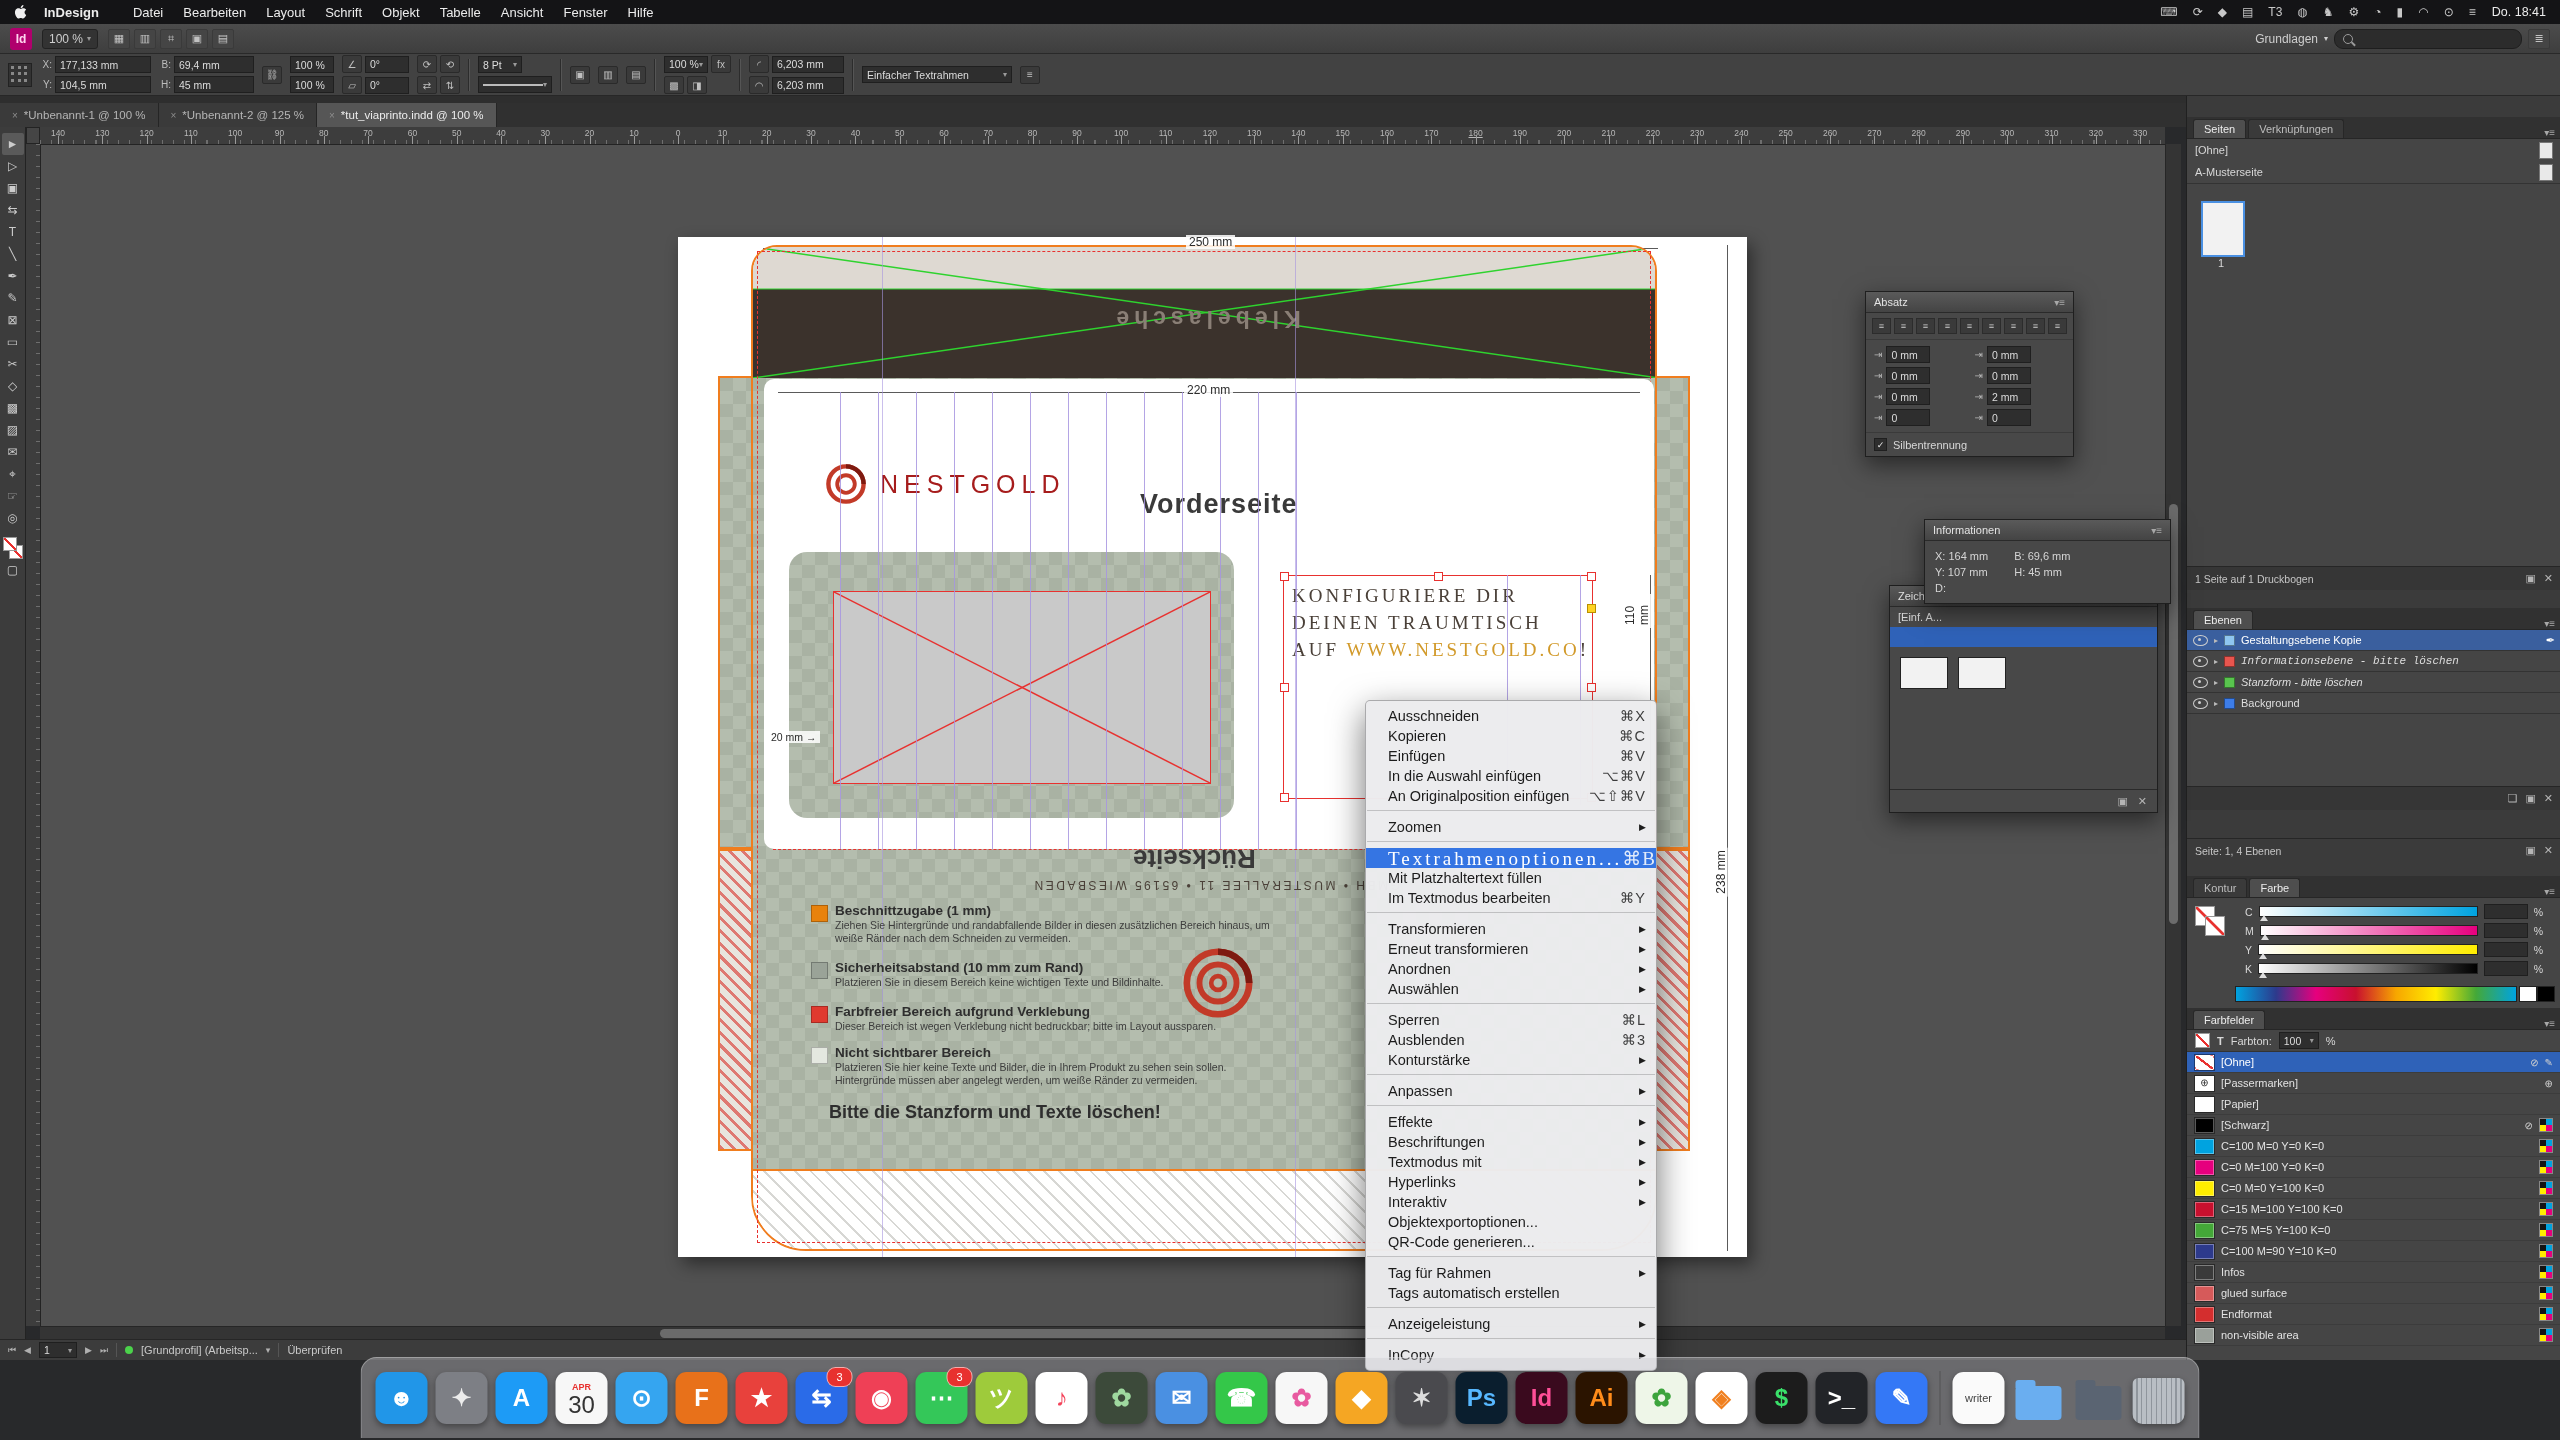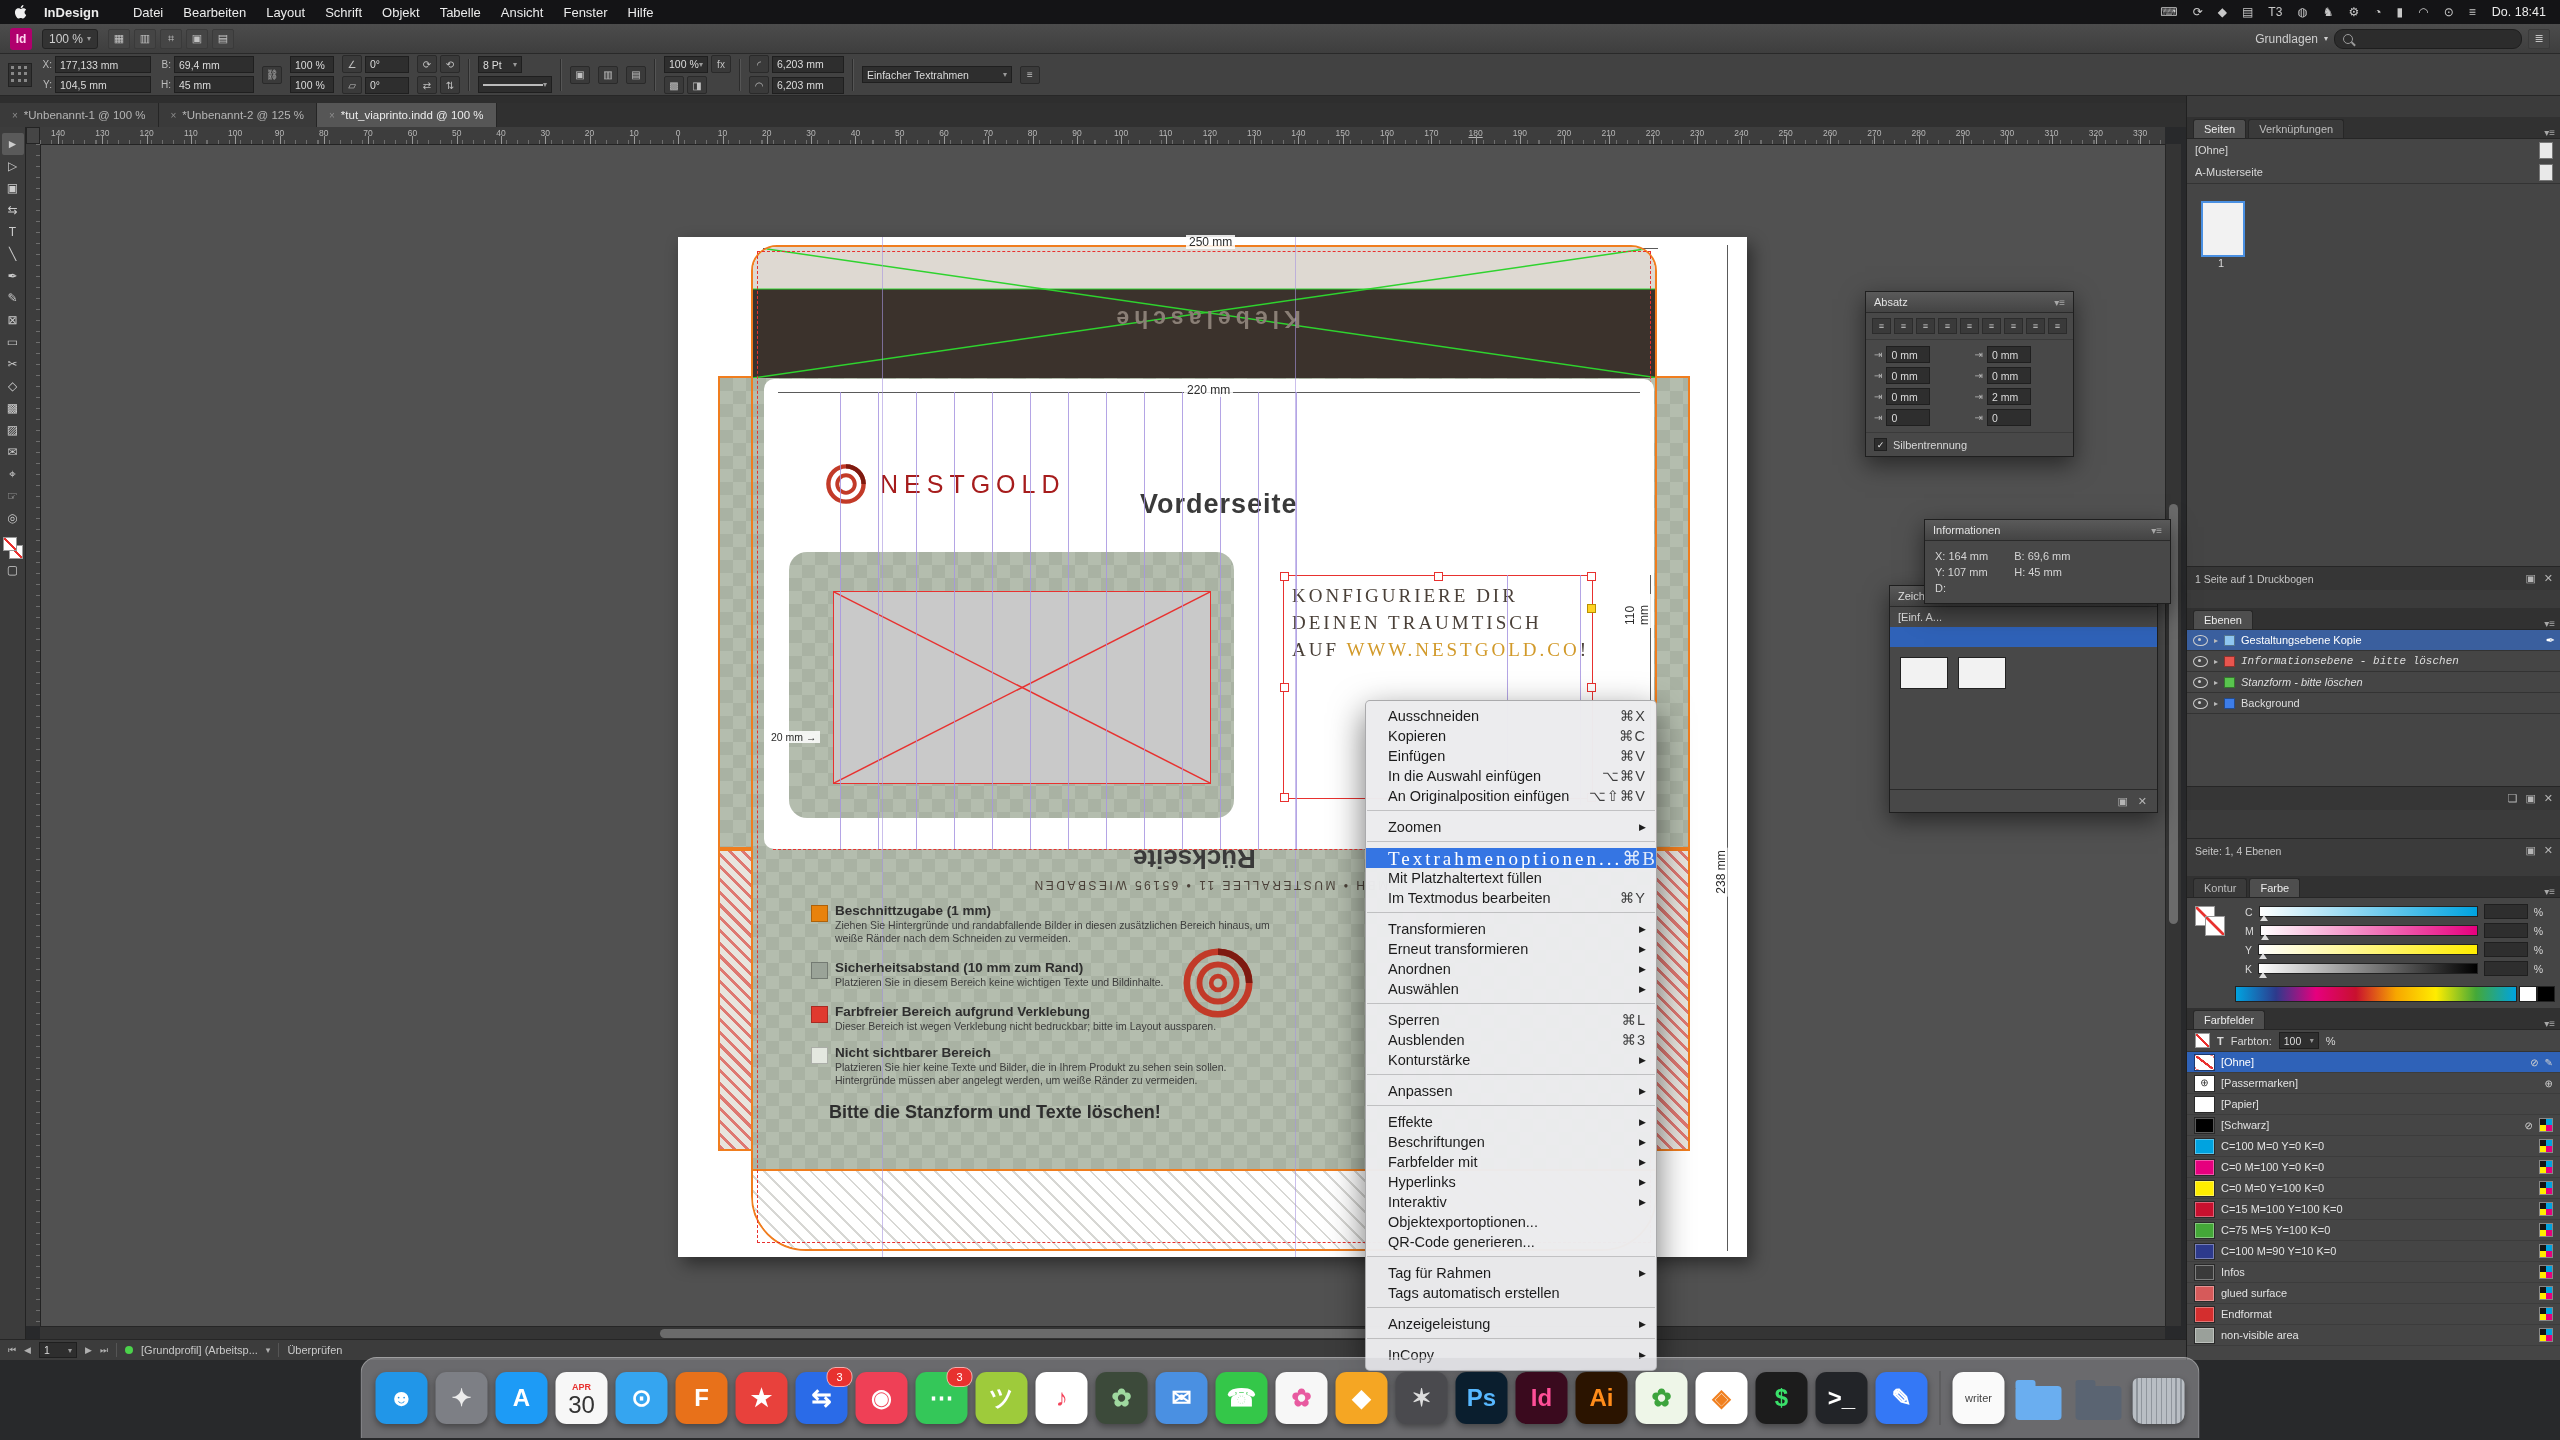--- a/index.html
+++ b/index.html
@@ -743,21 +743,21 @@
         <div class="cm-div"></div>
         <div class="cm-item">
           <span class="cm-label">Effekte</span>
           <span class="cm-sub">▶</span>
         </div>
         <div class="cm-item">
           <span class="cm-label">Beschriftungen</span>
           <span class="cm-sub">▶</span>
         </div>
         <div class="cm-item">
-          <span class="cm-label">Farbfelder mit</span>
+          <span class="cm-label">Textmodus mit</span>
           <span class="cm-sub">▶</span>
         </div>
         <div class="cm-item">
           <span class="cm-label">Hyperlinks</span>
           <span class="cm-sub">▶</span>
         </div>
         <div class="cm-item">
           <span class="cm-label">Interaktiv</span>
           <span class="cm-sub">▶</span>
         </div>

